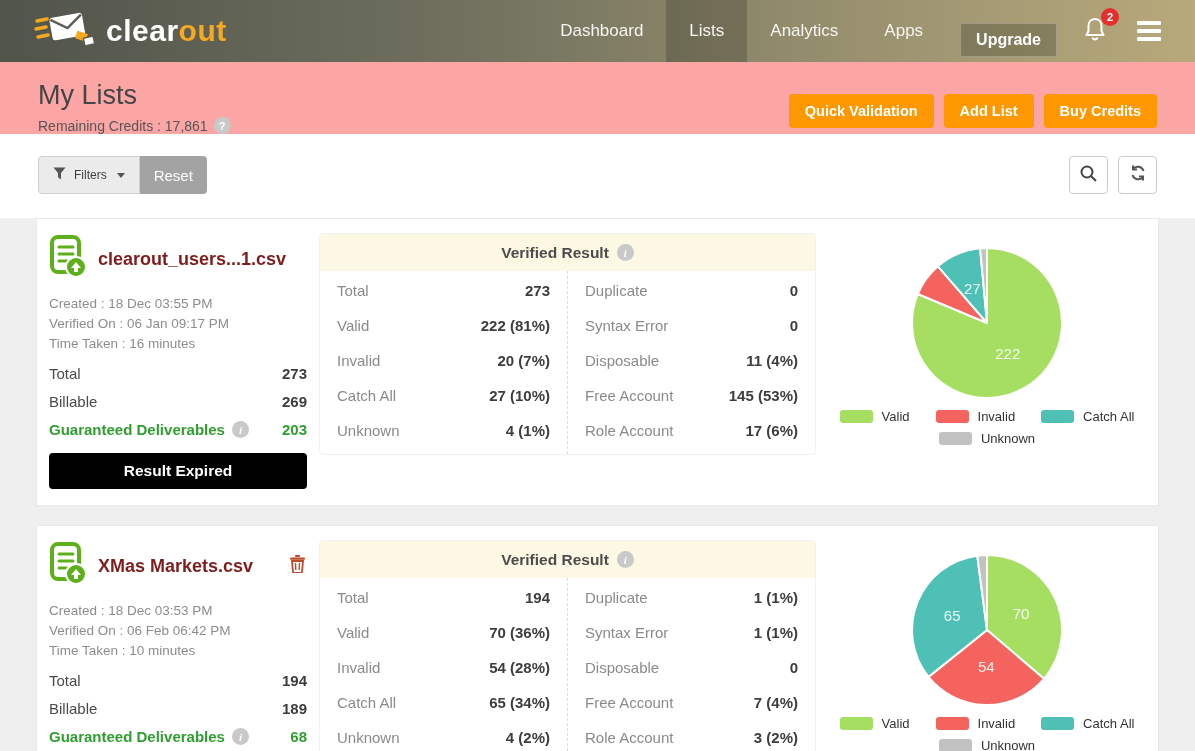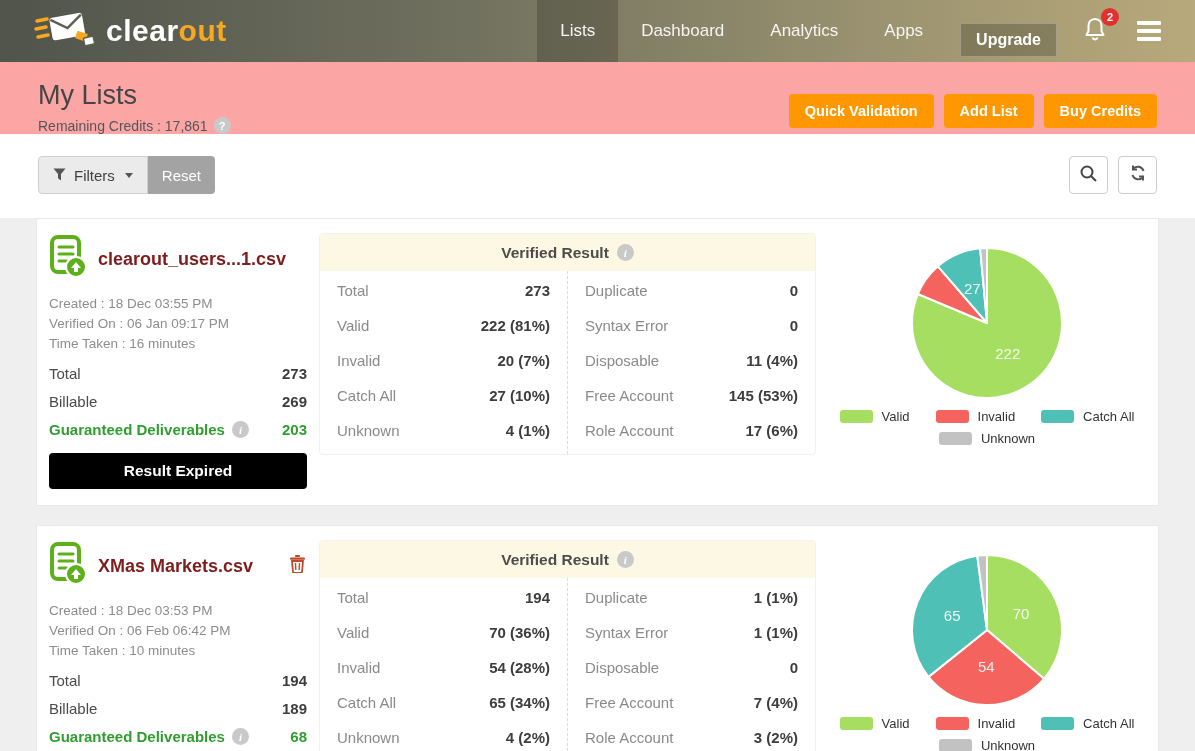--- a/index.html
+++ b/index.html
@@ -33,21 +33,21 @@
     color:#fff; font-size:11px; font-weight:bold; align-items:center; justify-content:center; cursor:pointer; }
   .circle-ico.italic { font-style:italic; font-family:"Liberation Serif",serif; }
   .head-btns { display:flex; gap:10px; padding-top:14px; }
   .btn-orange { background:#ff9800; color:#fff; border:none; border-radius:4px; height:34px;
     padding:0 16px; font-size:14.5px; font-weight:bold; cursor:pointer; font-family:inherit; }
 
   
   .filter-bar { display:flex; align-items:center; padding:22px 38px 24px 38px; background:#fff; }
   .filter-group { display:flex; align-items:stretch; height:38px; flex:1; }
   .filters-btn { display:flex; align-items:center; gap:8px; background:#ebebeb; border:1px solid #cfcfcf;
-    border-radius:4px 0 0 4px; padding:0 14px; font-size:15px; color:#3f3f3f; cursor:pointer; }
+    border-radius:4px 0 0 4px; padding:0 14px; font-size:12px; color:#3f3f3f; cursor:pointer; }
   .caret { width:0; height:0; border-left:4px solid transparent; border-right:4px solid transparent;
     border-top:5px solid #555; margin-left:2px; }
   .filter-input { flex:1; display:flex; align-items:center; background:#fff; border:1px solid #cfcfcf;
     border-left:none; padding:0 6px; cursor:text; }
   .tag-pill { display:flex; align-items:center; gap:9px; background:#e3e3e3; border-radius:3px;
     padding:5px 11px; font-size:13px; color:#4a4a4a; }
   .tag-x { color:#666; font-size:12px; font-weight:bold; cursor:pointer; }
   .reset-btn { background:#a3a3a3; color:#fff; border:none; border-radius:0 4px 4px 0; padding:0 14px;
     font-size:15px; cursor:pointer; font-family:inherit; }
   .sq-btn { width:39px; height:38px; background:#fff; border:1px solid #ccc; border-radius:4px;
@@ -106,22 +106,22 @@
           <rect x="17" y="7" width="33" height="23" rx="3" fill="#fff"></rect>
           <polyline points="18,9 33.5,20 49,9" fill="none" stroke="#5c5f55" stroke-width="2.5"></polyline>
         </g>
         <rect x="42" y="24" width="11" height="8" rx="1" fill="#f6a821" transform="rotate(18 47 28)"></rect>
         <rect x="50" y="29" width="10" height="8" rx="1" fill="#fff" stroke="#5c5f55" stroke-width="1.5" transform="rotate(-12 55 33)"></rect>
       </svg>
     </span>
     <span class="brand-text"><span class="w">clear</span><span class="o">out</span></span>
   </div>
   <nav class="nav-right">
+    <div class="nav-item">Dashboard</div>
     <div class="nav-item active">Lists</div>
-    <div class="nav-item">Dashboard</div>
     <div class="nav-item">Analytics</div>
     <div class="nav-item">Apps</div>
     <button class="upgrade-btn">Upgrade</button>
     <div class="bell-wrap">
       <span>
         <svg width="24" height="26" viewBox="0 0 24 26" fill="none" stroke="#fff" stroke-width="2" stroke-linejoin="round">
           <path d="M12 3 C7.5 3 5.5 6.5 5.5 10 L5.5 15 L3.5 19 L20.5 19 L18.5 15 L18.5 10 C18.5 6.5 16.5 3 12 3 Z"></path>
           <path d="M9.5 21.5 a2.6 2.6 0 0 0 5 0"></path>
         </svg>
       </span>

